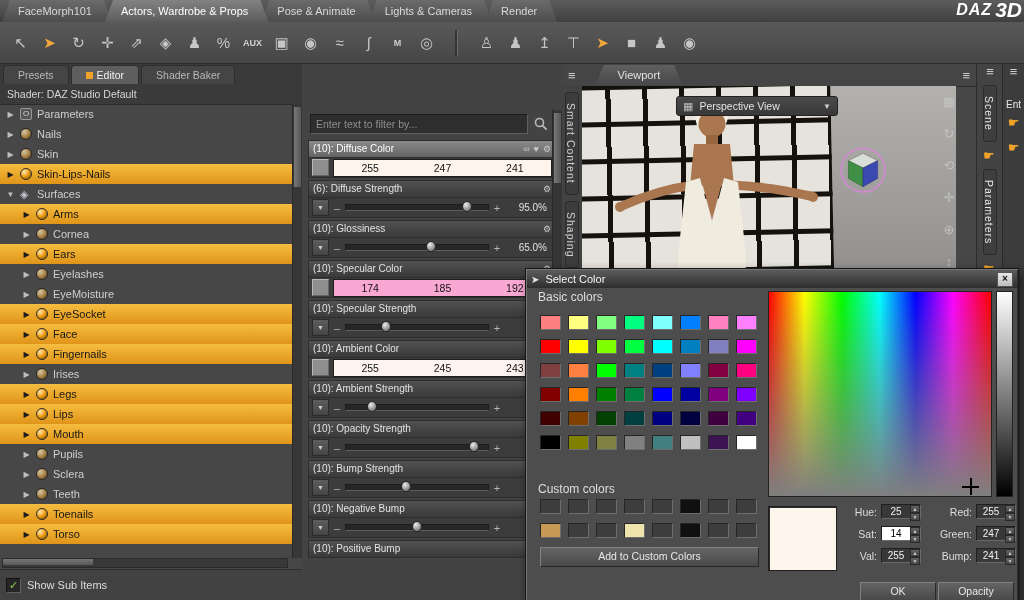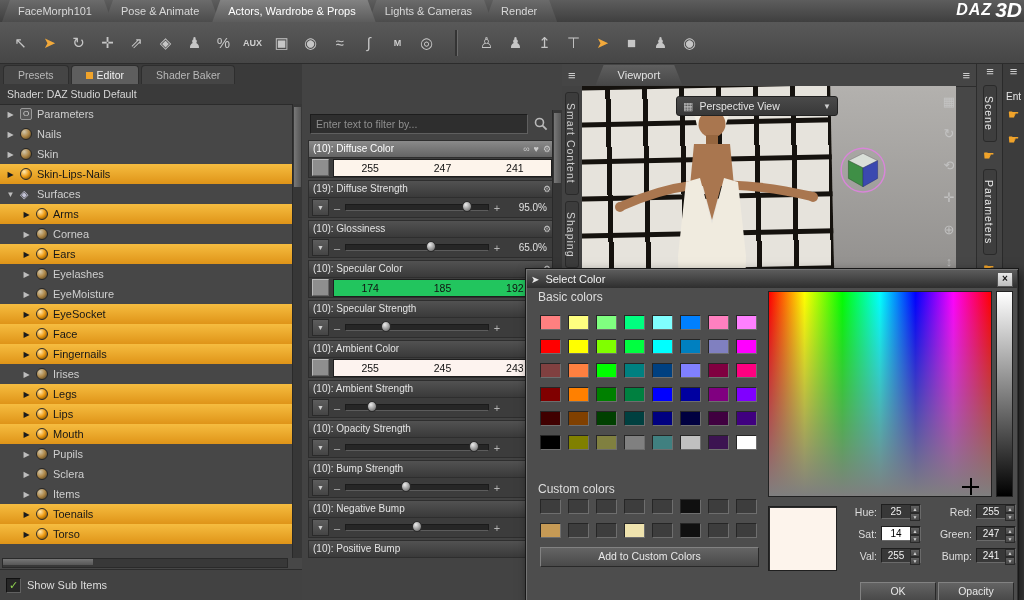--- a/index.html
+++ b/index.html
@@ -111,21 +111,21 @@
   .persp-dd .caret{font-size:8px;color:#cfcfcf;}
   .gizmo{position:absolute;left:256px;top:58px;width:50px;height:50px;}
   #vctrl{position:absolute;left:378px;top:30px;width:18px;display:flex;flex-direction:column;gap:17px;align-items:center;}
   .vcbtn{color:#c7c7c7;font-size:13px;opacity:.85;}
   .rtabs{position:absolute;left:414px;top:0;width:26px;bottom:0;background:#434343;border-left:1px solid #2d2d2d;
     display:flex;flex-direction:column;align-items:center;}
   .rtabs .vtab{color:#e6e6e6;background:#3e3e3e;}
   .handicon{color:#f0a32a;font-size:13px;margin:5px 0;}
   .farpanel{position:absolute;left:440px;top:0;right:0;bottom:0;background:#3c3c3c;border-left:1px solid #2a2a2a;
     display:flex;flex-direction:column;align-items:center;}
-  .farpanel .hdr{font-size:10px;color:#e8e8e8;margin-top:12px;}
+  .farpanel .hdr{font-size:10px;color:#e8e8e8;margin-top:20px;}
   
   #color-dialog{position:absolute;left:525px;top:268px;width:492px;height:332px;background:#4d4d4d;
     border:1px solid #181818;box-shadow:inset 1px 1px 0 #757575,inset -1px -1px 0 #303030,3px 4px 10px rgba(0,0,0,.55);z-index:50;}
   .dlg-title{position:absolute;left:1px;top:1px;right:1px;height:18px;background:linear-gradient(#5c5c5c,#2e2e2e);
     display:flex;align-items:center;gap:6px;padding:0 4px;color:#f2f2f2;font-size:11px;}
   .dlg-cursor{color:#e8e8e8;font-size:10px;}
   .dlg-title .ttl{flex:1;}
   .dlg-close{width:14px;height:13px;background:linear-gradient(#e8e8e8,#bdbdbd);border:1px solid #555;color:#111;
     font-size:10px;line-height:12px;text-align:center;font-weight:bold;}
   .dlg-body{position:absolute;left:4px;top:20px;right:4px;bottom:3px;}
@@ -168,22 +168,22 @@
   #cancel-btn{left:408px;}
 </style>
 </head>
 <body>
 
 <div id="screen">
 
   <div id="tabbar">
     <div id="main-tabs">
         <div class="mtab">FaceMorph101</div>
+        <div class="mtab active">Actors, Wardrobe &amp; Props</div>
         <div class="mtab">Pose &amp; Animate</div>
-        <div class="mtab active">Actors, Wardrobe &amp; Props</div>
         <div class="mtab">Lights &amp; Cameras</div>
         <div class="mtab">Render</div>
       </div>
     <div class="brand">
       <span class="b1">DAZ</span>
       <span class="b2">3D</span>
     </div>
   </div>
 
   <div id="toolbar">
@@ -321,21 +321,21 @@
           <span class="tlabel">Pupils</span>
         </div>
         <div class="trow" style="padding-left: 22px;">
           <span class="arrow">▶</span>
           <span class="ticon ball"></span>
           <span class="tlabel">Sclera</span>
         </div>
         <div class="trow" style="padding-left: 22px;">
           <span class="arrow">▶</span>
           <span class="ticon ball"></span>
-          <span class="tlabel">Items</span>
+          <span class="tlabel">Teeth</span>
         </div>
         <div class="trow sel" style="padding-left: 22px;">
           <span class="arrow">▶</span>
           <span class="ticon ball"></span>
           <span class="tlabel">Toenails</span>
         </div>
         <div class="trow sel" style="padding-left: 22px;">
           <span class="arrow">▶</span>
           <span class="ticon ball"></span>
           <span class="tlabel">Torso</span>
@@ -377,21 +377,21 @@
             <span class="mapslot"></span>
             <div class="colorfield" style="background: rgb(253, 244, 235);">
               <span class="cval">255</span>
               <span class="cval">247</span>
               <span class="cval">241</span>
             </div>
           </div>
         </div>
         <div class="prop">
           <div class="phead">
-            <span class="plabel">(19): Diffuse Strength</span>
+            <span class="plabel">(6): Diffuse Strength</span>
             <span class="picons">
               <span>⚙</span>
             </span>
           </div>
           <div class="prow slider">
             <span class="ddbtn">▼</span>
             <span class="pm">–</span>
             <span class="track">
               <span class="knob" style="left: 85%;"></span>
             </span>
@@ -418,21 +418,21 @@
         </div>
         <div class="prop">
           <div class="phead">
             <span class="plabel">(10): Specular Color</span>
             <span class="picons">
               <span>⚙</span>
             </span>
           </div>
           <div class="prow">
             <span class="mapslot"></span>
-            <div class="colorfield" style="background: #22c55e;">
+            <div class="colorfield" style="background: #f9a8d4;">
               <span class="cval">174</span>
               <span class="cval">185</span>
               <span class="cval">192</span>
             </div>
           </div>
         </div>
         <div class="prop">
           <div class="phead">
             <span class="plabel">(10): Specular Strength</span>
             <span class="picons">

